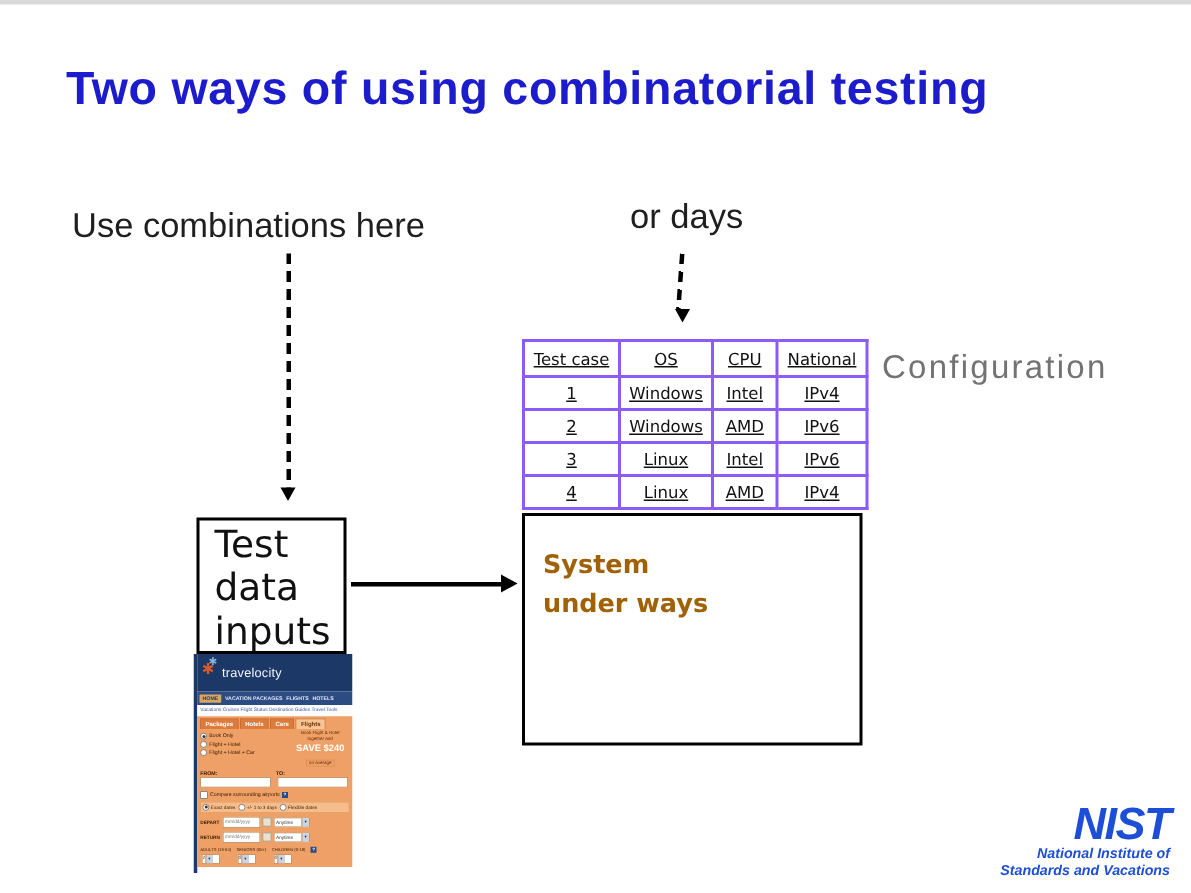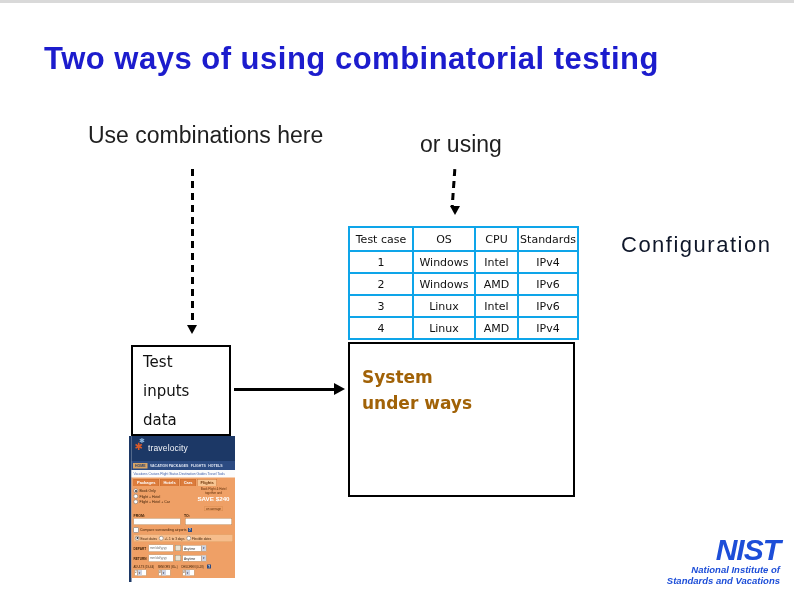--- a/index.html
+++ b/index.html
@@ -4,50 +4,50 @@
 <style>
   html,body{margin:0;padding:0;background:#fff;}
   .stage{position:relative;width:794px;height:595px;background:#fff;overflow:hidden;
          box-sizing:border-box;border-top:3px solid #d9d9d9;
          font-family:"Liberation Sans",sans-serif;color:#1a1a1a;padding-left:20px;}
 
   
   .title{position:absolute;left:44px;top:38px;font-size:31px;font-weight:bold;
          color:#1c1ccd;letter-spacing:0.5px;white-space:nowrap;}
   .callout{position:absolute;font-size:23px;color:#1f1f1f;white-space:nowrap;}
-  .callout.left{left:48px;top:119px;margin-left:40px;}
+  .callout.left{left:48px;top:134px;}
   .callout.right{left:420px;top:128px;}
-  .config-label{position:absolute;left:621px;top:229px;font-size:22px;letter-spacing:1.5px;color:#0f172a;text-align:center;}
+  .config-label{position:absolute;left:588px;top:229px;font-size:22px;letter-spacing:1.5px;color:#737373;text-align:center;}
 
   
   .dash-v{position:absolute;width:3px;background:repeating-linear-gradient(#000 0 7px,transparent 7px 12px);}
   .dash-left{left:191px;top:166px;height:156px;}
   .dash-right{left:452px;top:166px;height:38px;transform:rotate(4deg);}
   .head-down{position:absolute;width:0;height:0;border-left:5.5px solid transparent;
              border-right:5.5px solid transparent;border-top:9px solid #000;}
   .head-down.a1{left:187px;top:322px;}
   .head-down.a2{left:450px;top:203px;}
   .solid-h{position:absolute;left:234px;top:385px;width:102px;height:3px;background:#000;}
   .head-right{position:absolute;left:334px;top:380px;width:0;height:0;
               border-top:6.5px solid transparent;border-bottom:6.5px solid transparent;
               border-left:11px solid #000;}
 
   
   #config-table{position:absolute;left:348px;top:223px;border-collapse:collapse;table-layout:fixed;
                 font-family:"DejaVu Sans",sans-serif;font-size:11px;color:#111;text-align:center;
                 background:#fff;border:2px solid #000;}
-  #config-table th,#config-table td{border:2px solid #0ea5e9;padding:0;font-weight:normal;}
+  #config-table th,#config-table td{border:2px solid #8b5cf6;padding:0;font-weight:normal;text-decoration:underline;}
   #config-table thead tr{height:24px;}
   #config-table tbody tr{height:22px;}
 
   
   .box{position:absolute;background:#fff;border:2px solid #000;box-sizing:border-box;
        font-family:"DejaVu Sans",sans-serif;}
   .box.tdi{left:131px;top:342px;width:100px;height:91px;padding:1px 0 0 10px;
-           font-size:15px;line-height:29px;color:#111;}
+           font-size:25px;line-height:29px;color:#111;}
   .box.sut{left:348px;top:339px;width:227px;height:155px;padding:20px 0 0 12px;
            font-size:17px;font-weight:bold;line-height:26px;color:#a16207;}
   .box div{white-space:nowrap;}
 
   
   .tv{position:absolute;left:129px;top:433px;width:106px;height:146px;overflow:hidden;}
   .tv-in{position:relative;width:212px;height:292px;transform:scale(0.5);transform-origin:0 0;
          font-family:"Liberation Sans",sans-serif;}
   .tv-leftbar{position:absolute;left:0;top:0;width:5px;height:292px;background:#1c3866;}
   .tv-header{position:absolute;left:5px;top:0;width:207px;height:50px;background:#1c3866;}
@@ -109,40 +109,40 @@
   .nist-sub{font-size:9.5px;font-weight:bold;font-style:italic;line-height:10.5px;text-align:right;}
 </style>
 </head>
 <body>
 
 <div class="stage">
 
   <div class="title">Two ways of using combinatorial testing</div>
 
   <div class="callout left">Use combinations here</div>
-  <div class="callout right">or using</div>
+  <div class="callout right">or days</div>
 
   <div class="dash-v dash-left"></div>
   <div class="head-down a1"></div>
   <div class="dash-v dash-right"></div>
   <div class="head-down a2"></div>
 
   <table id="config-table">
     <colgroup>
         <col style="width:64px">
         <col style="width:62px">
         <col style="width:43px">
         <col style="width:60px">
       </colgroup>
   <thead>
         <tr>
           <th>Test case</th>
           <th>OS</th>
           <th>CPU</th>
-          <th>Standards</th>
+          <th>National</th>
         </tr>
       </thead>
       <tbody>
         <tr>
           <td>1</td>
           <td>Windows</td>
           <td>Intel</td>
           <td>IPv4</td>
         </tr>
         <tr>
@@ -163,22 +163,22 @@
           <td>AMD</td>
           <td>IPv4</td>
         </tr>
       </tbody>
     </table>
 
   <div class="config-label">Configuration</div>
 
   <div class="box tdi">
     <div>Test</div>
+    <div>data</div>
     <div>inputs</div>
-    <div>data</div>
   </div>
 
   <div class="solid-h"></div>
   <div class="head-right"></div>
 
   <div class="box sut">
     <div>System</div>
     <div>under ways</div>
   </div>
 

